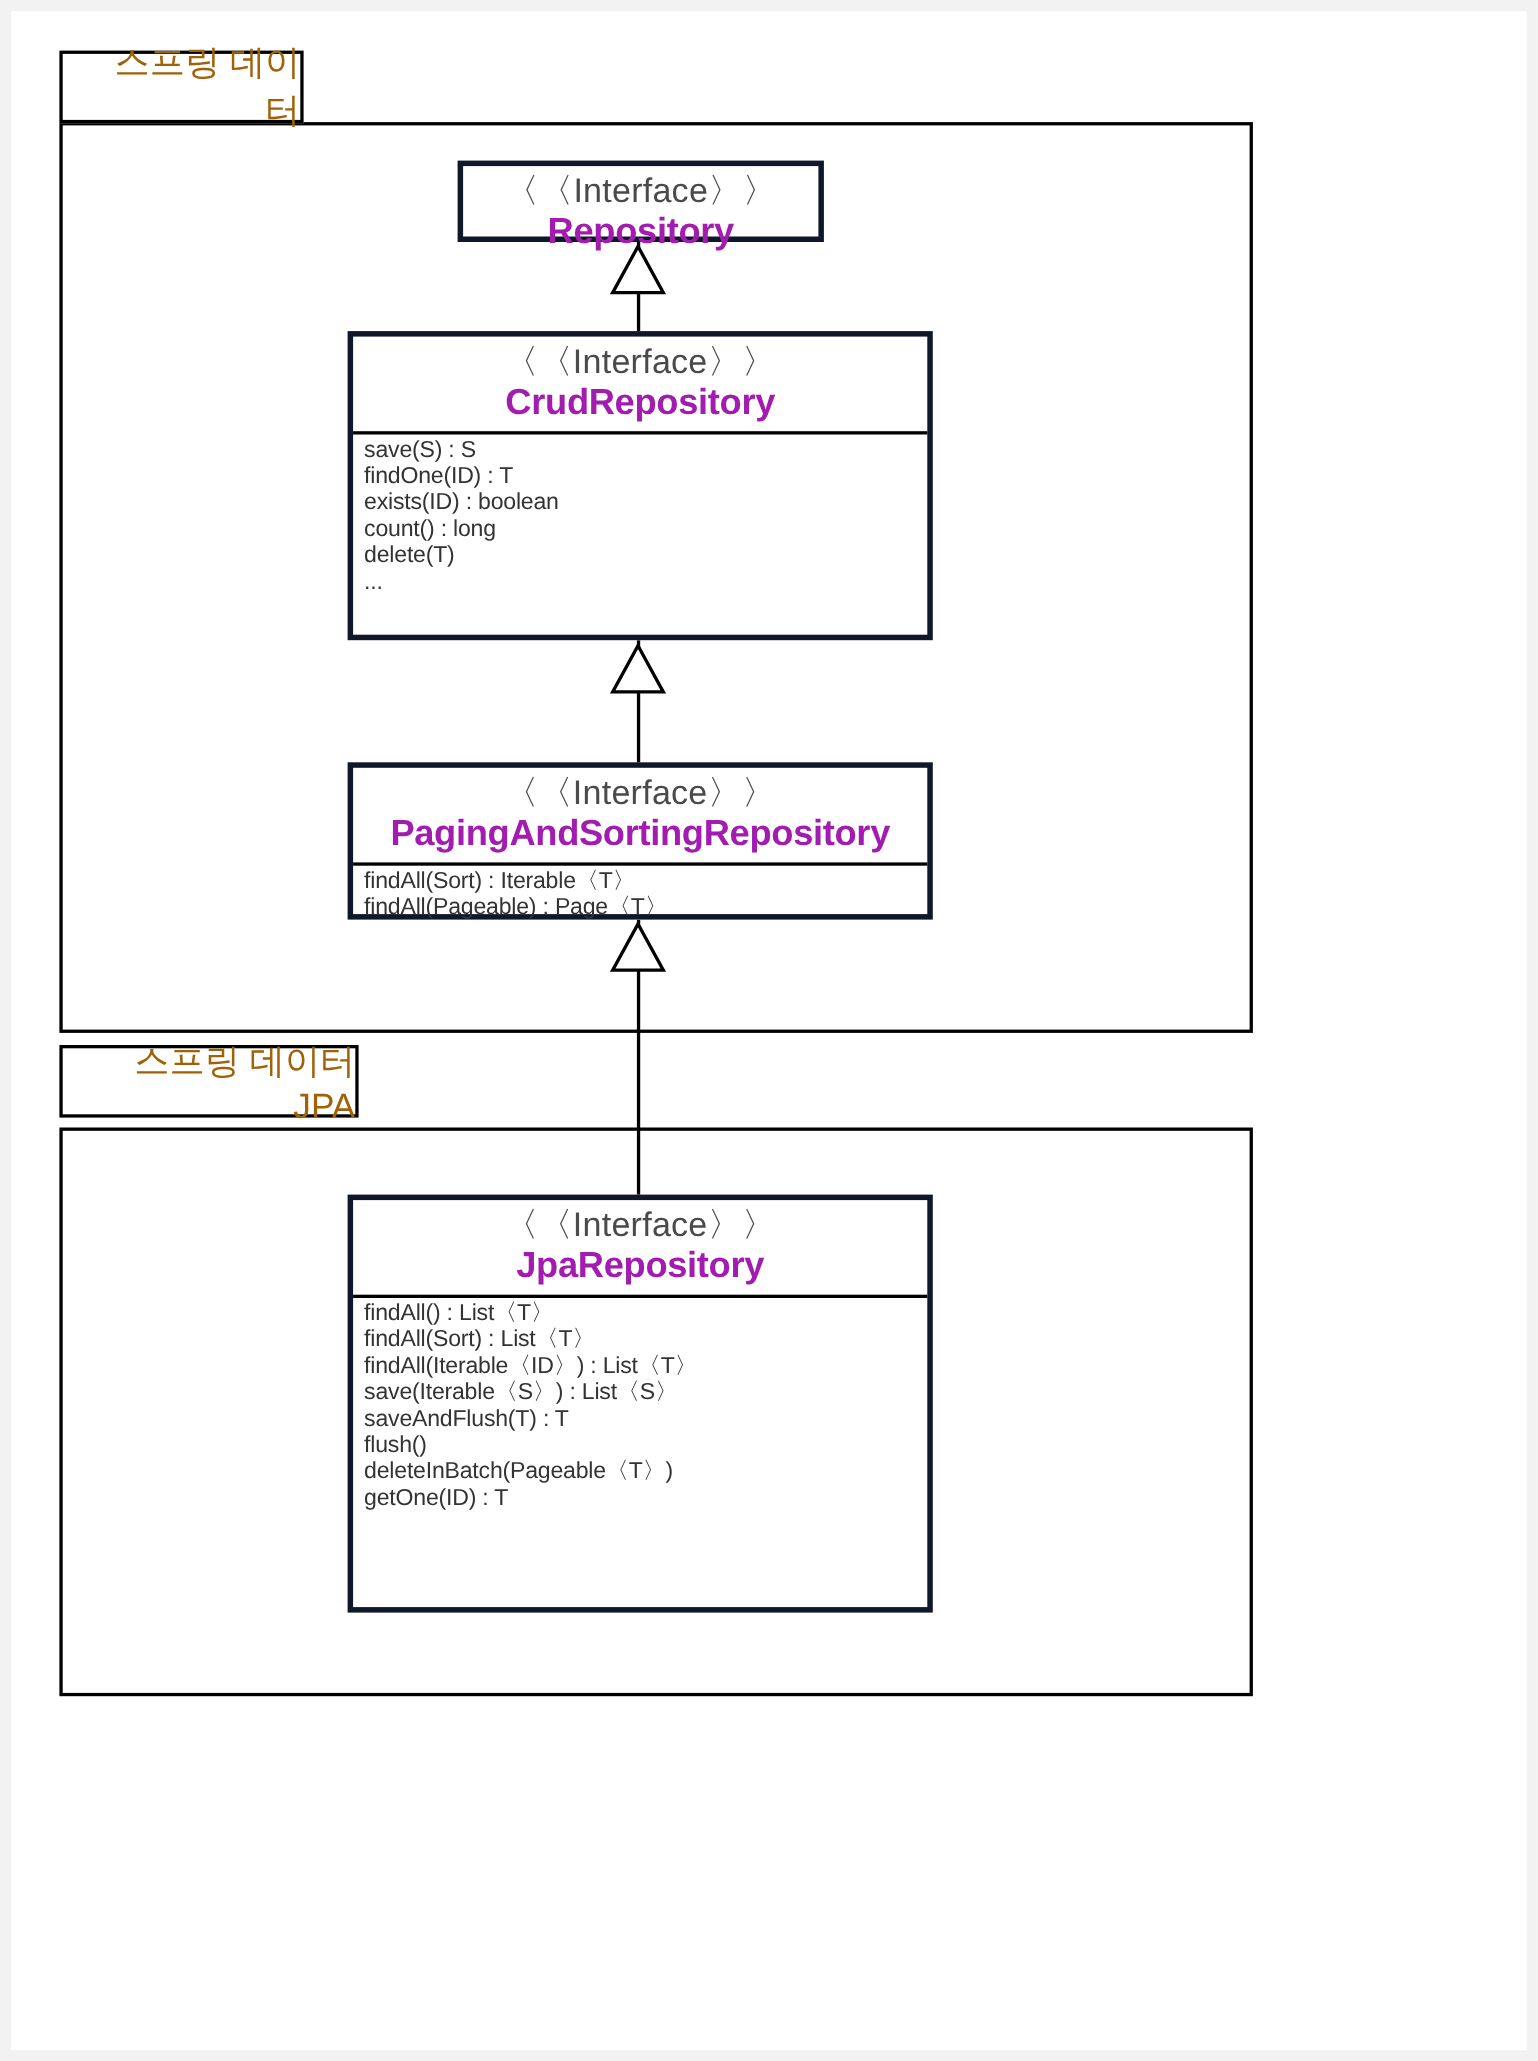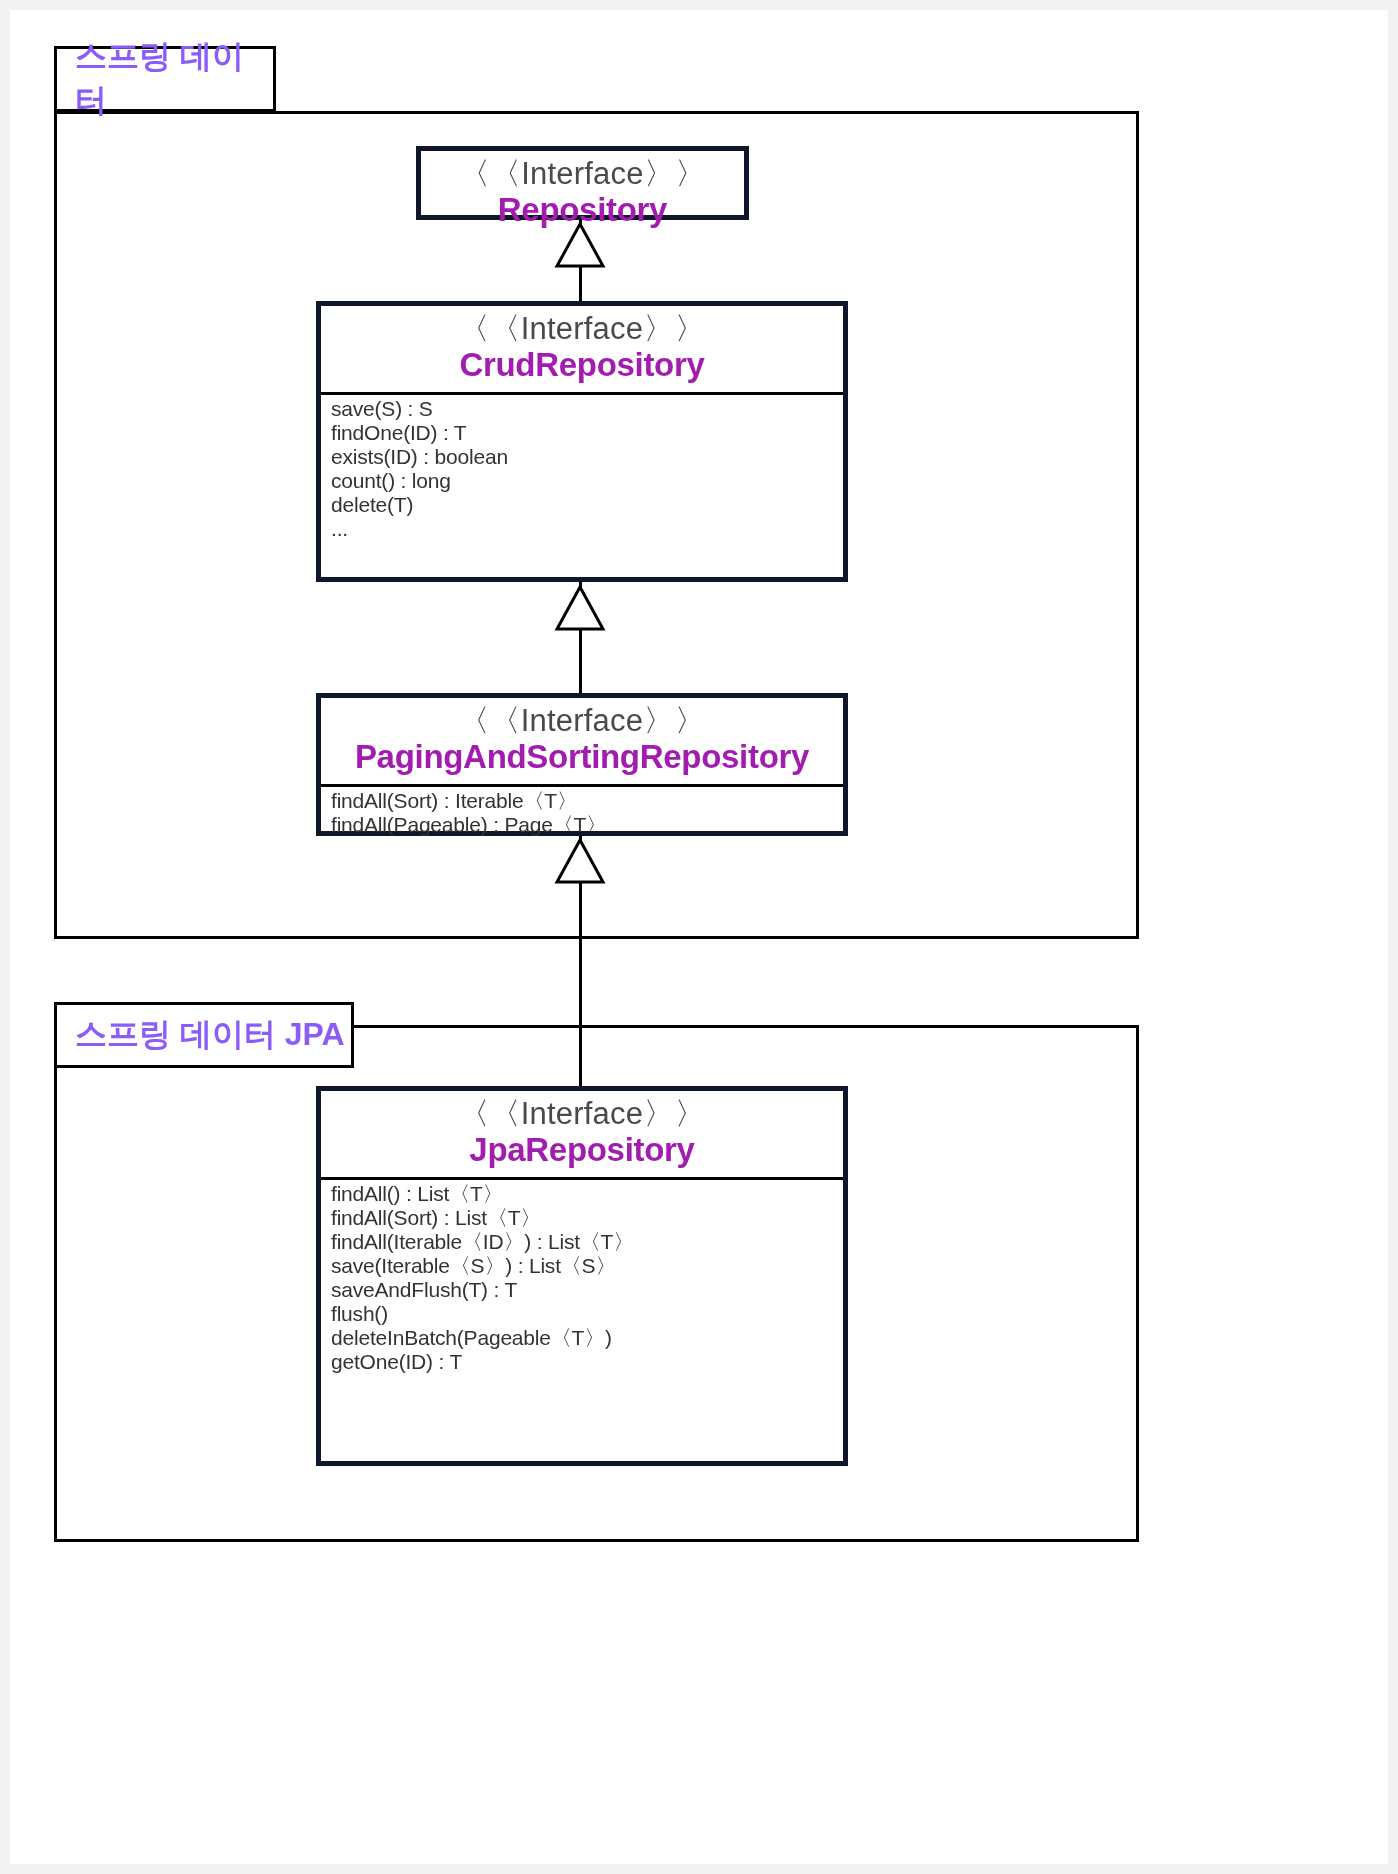--- a/index.html
+++ b/index.html
@@ -35,23 +35,24 @@
     box-sizing: border-box;
   }
   .package-tab {
     position: absolute;
     box-sizing: border-box;
     border: 3px solid #000;
     background: #ffffff;
     display: flex;
     align-items: center;
     padding-left: 18px;
-    font-weight: bold;
-    color: #8b5cf6;
+    font-weight: normal;
+    color: #a16207;
     z-index: 3;
+    text-align: right;
   }
   .package-body {
     position: absolute;
     box-sizing: border-box;
     border: 3px solid #000;
     background: #ffffff;
     z-index: 1;
   }
 
   
@@ -116,21 +117,21 @@
   <div class="canvas">
 
     <div class="package">
       <div class="package-tab" style="left:44px; top:36px; width:222px; height:66px; font-size:32px;">
         <span>스프링 데이터</span>
       </div>
       <div class="package-body" style="left:44px; top:101px; width:1085px; height:828px;"></div>
     </div>
 
     <div class="package">
-      <div class="package-tab" style="left:44px; top:992px; width:300px; height:66px; font-size:32px;">
+      <div class="package-tab" style="left:44px; top:940px; width:272px; height:66px; font-size:32px;">
         <span>스프링 데이터 JPA</span>
       </div>
       <div class="package-body" style="left:44px; top:1015px; width:1085px; height:517px;"></div>
     </div>
 
     <div class="gen-line" style="left:569px; top:210px; height:82px;"></div>
     <div class="gen-arrow" style="left:544px; top:211px;">
       <svg width="52" height="48" viewBox="0 0 52 48">
         <polygon points="26,3 49,45 3,45" fill="#ffffff" stroke="#000000" stroke-width="3"></polygon>
       </svg>

